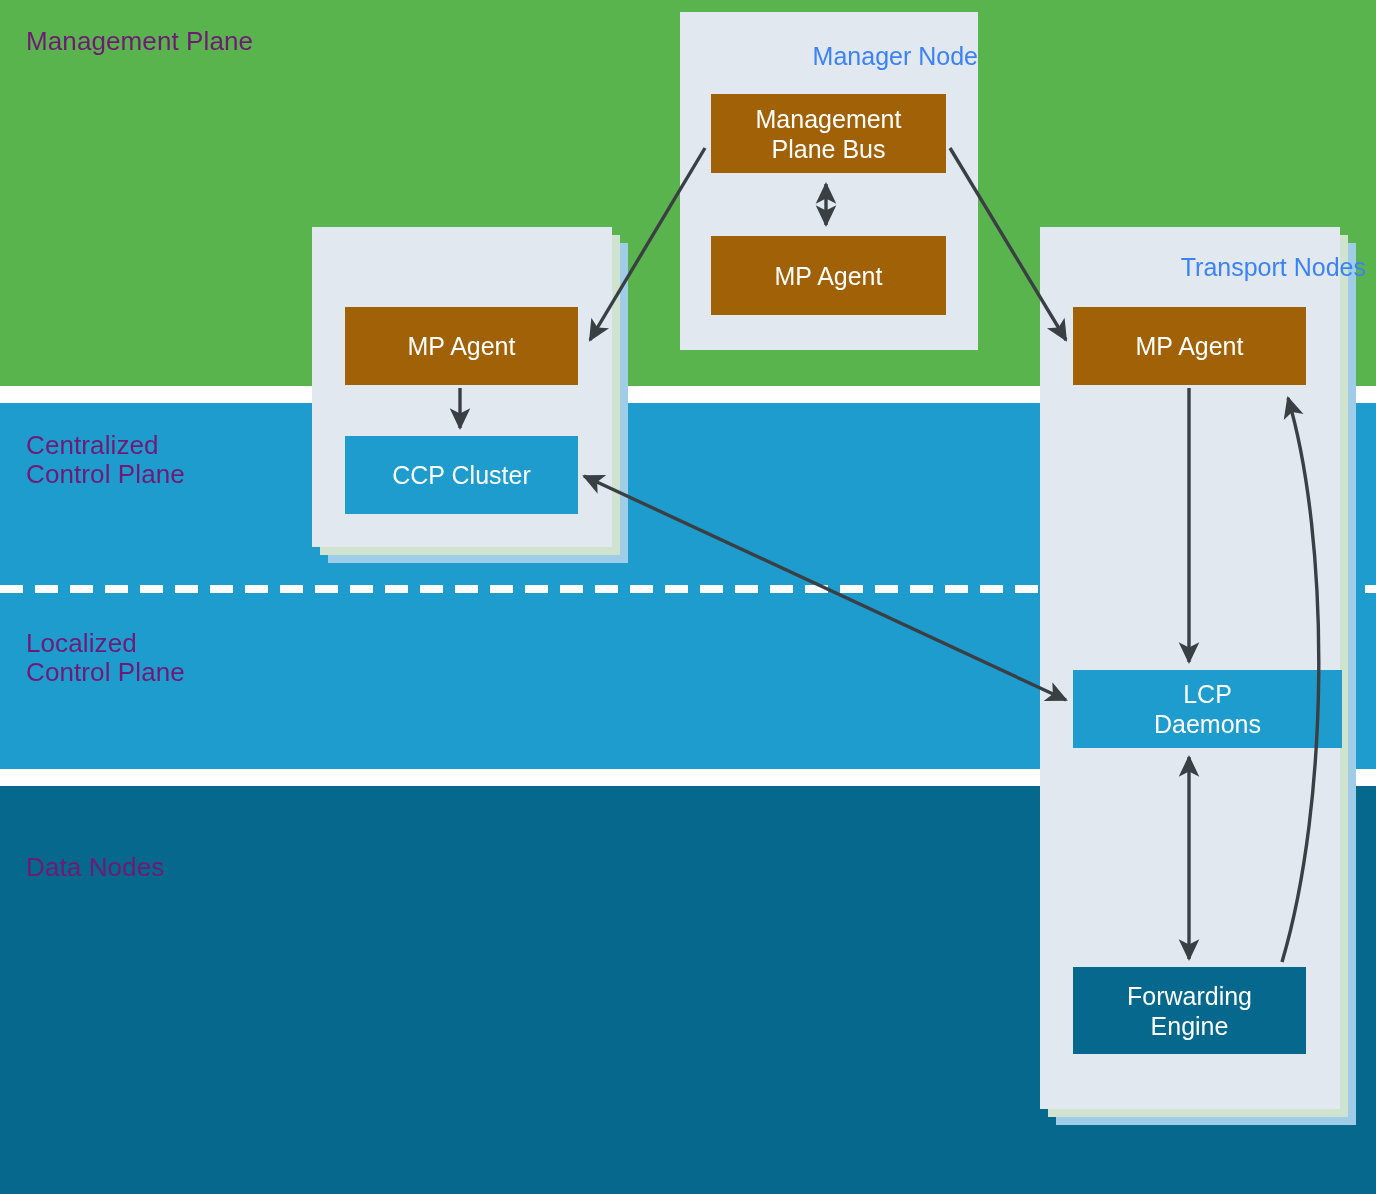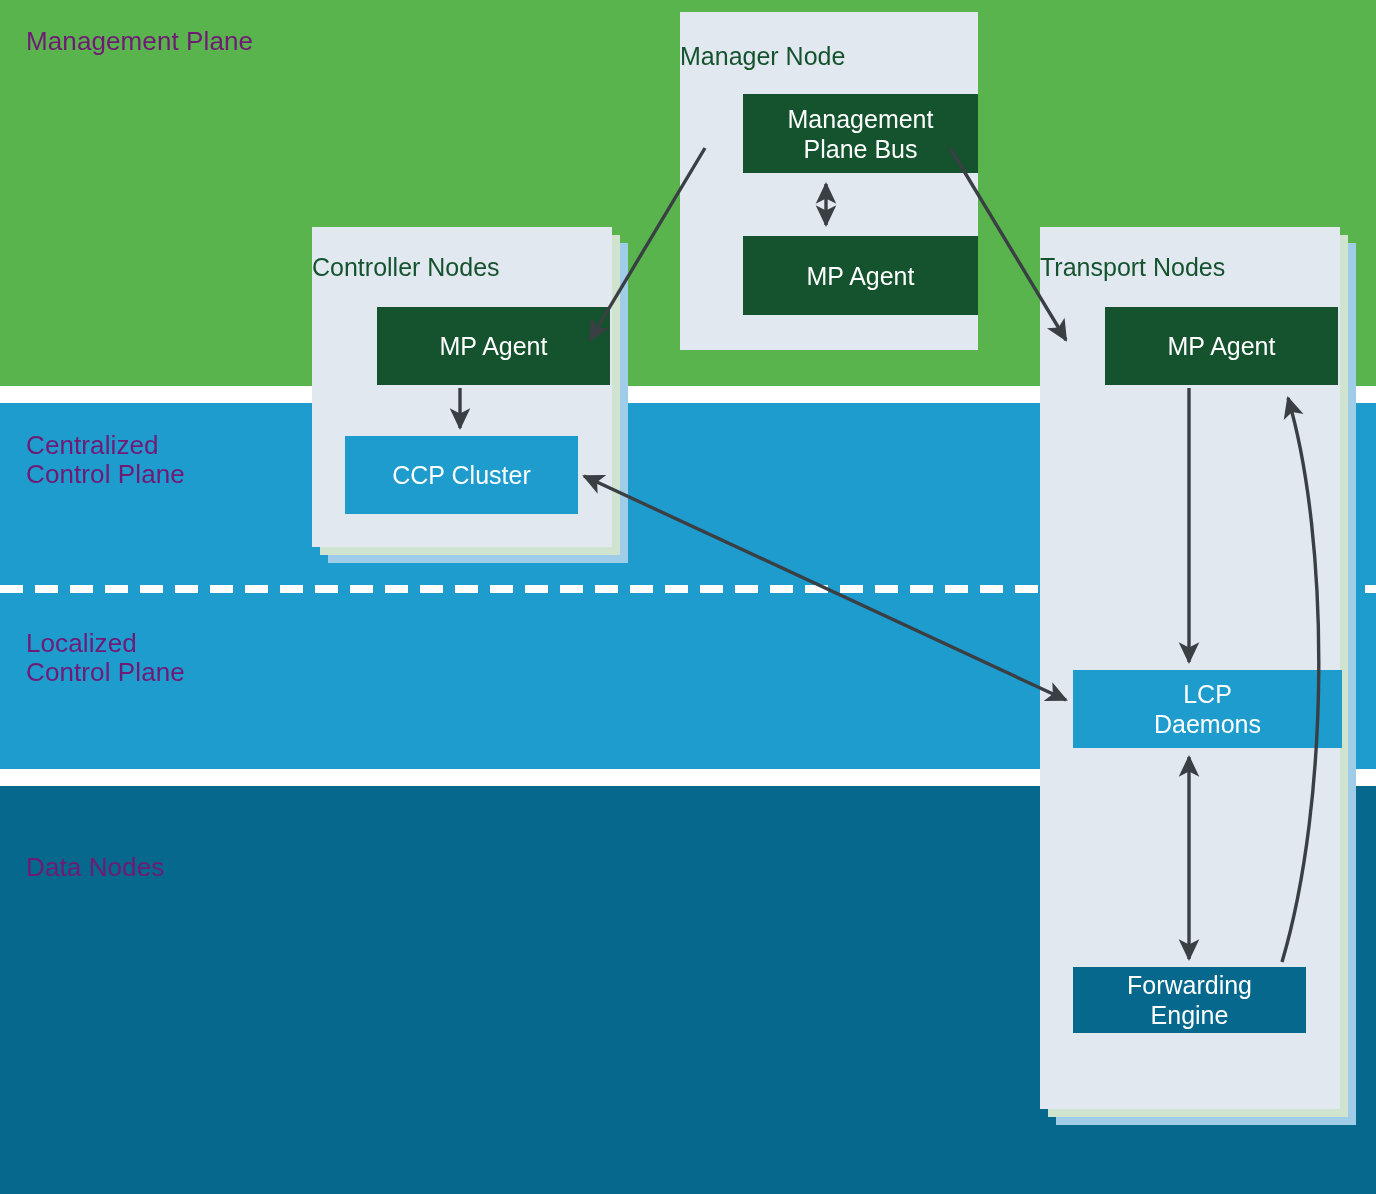--- a/index.html
+++ b/index.html
@@ -65,41 +65,41 @@
   .shadow-green { background: #CFE3CE; }
   .panel-face {
     position: absolute;
     left: 0;
     top: 0;
     background: #E2E8F0;
   }
   .panel-title {
     position: absolute;
     width: 100%;
-    text-align: left;
-    color: #14532d;
+    text-align: right;
+    color: #3b82f6;
     font-size: 25px;
     line-height: 29px;
     font-weight: normal;
   }
 
   
   .box {
     position: absolute;
     display: flex;
     align-items: center;
     justify-content: center;
     text-align: center;
     color: #ffffff;
     font-size: 25px;
     line-height: 30px;
     white-space: pre-line;
     box-sizing: border-box;
   }
-  .box-green { background: #14532d; margin-left: 32px; }
+  .box-green { background: #a16207; }
   .box-blue  { background: #1E9CCE; }
   .box-dark  { background: #06688C; }
 
   
   #arrow-layer {
     position: absolute;
     left: 0;
     top: 0;
     width: 1376px;
     height: 1194px;
@@ -121,42 +121,41 @@
   <div class="band-label" id="label-centralized">Centralized
 Control Plane</div>
   <div class="band-label" id="label-localized">Localized
 Control Plane</div>
   <div class="band-label" id="label-data">Data Nodes</div>
 
   <div class="panel-stack" style="left:312px; top:227px; width:316px; height:336px;">
     <div class="panel-shadow shadow-blue" style="left:16px; top:16px; width:300px; height:320px;"></div>
     <div class="panel-shadow shadow-green" style="left:8px; top:8px; width:300px; height:320px;"></div>
     <div class="panel-face" style="width:300px; height:320px;"></div>
-    <div class="panel-title" style="top:26px;">Controller Nodes</div>
     <div class="box box-green" style="left:33px; top:80px; width:233px; height:78px;">MP Agent</div>
     <div class="box box-blue" style="left:33px; top:209px; width:233px; height:78px;">CCP Cluster</div>
   </div>
 
   <div class="panel-stack" style="left:680px; top:12px; width:298px; height:338px;">
     <div class="panel-face" style="width:298px; height:338px;"></div>
     <div class="panel-title" style="top:30px;">Manager Node</div>
     <div class="box box-green" style="left:31px; top:82px; width:235px; height:79px;">Management
 Plane Bus</div>
     <div class="box box-green" style="left:31px; top:224px; width:235px; height:79px;">MP Agent</div>
   </div>
 
   <div class="panel-stack" style="left:1040px; top:227px; width:326px; height:898px;">
     <div class="panel-shadow shadow-blue" style="left:16px; top:16px; width:300px; height:882px;"></div>
     <div class="panel-shadow shadow-green" style="left:8px; top:8px; width:300px; height:882px;"></div>
     <div class="panel-face" style="width:300px; height:882px;"></div>
     <div class="panel-title" style="top:26px;">Transport Nodes</div>
     <div class="box box-green" style="left:33px; top:80px; width:233px; height:78px;">MP Agent</div>
     <div class="box box-blue" style="left:33px; top:443px; width:269px; height:78px;">LCP
 Daemons</div>
-    <div class="box box-dark" style="left:33px; top:740px; width:233px; height:66px;">Forwarding
+    <div class="box box-dark" style="left:33px; top:740px; width:233px; height:87px;">Forwarding
 Engine</div>
   </div>
 
   <svg id="arrow-layer" viewBox="0 0 1376 1194" xmlns="http://www.w3.org/2000/svg">
     <defs>
       <marker id="head" viewBox="0 0 12 12" refX="10.5" refY="6" markerWidth="7" markerHeight="7" orient="auto-start-reverse">
         <path d="M 0.5 0.8 L 11.5 6 L 0.5 11.2 L 3.2 6 Z" fill="#3A3F44"></path>
       </marker>
       <marker id="head-start" viewBox="0 0 12 12" refX="10.5" refY="6" markerWidth="7" markerHeight="7" orient="auto-start-reverse">
         <path d="M 0.5 0.8 L 11.5 6 L 0.5 11.2 L 3.2 6 Z" fill="#3A3F44"></path>

